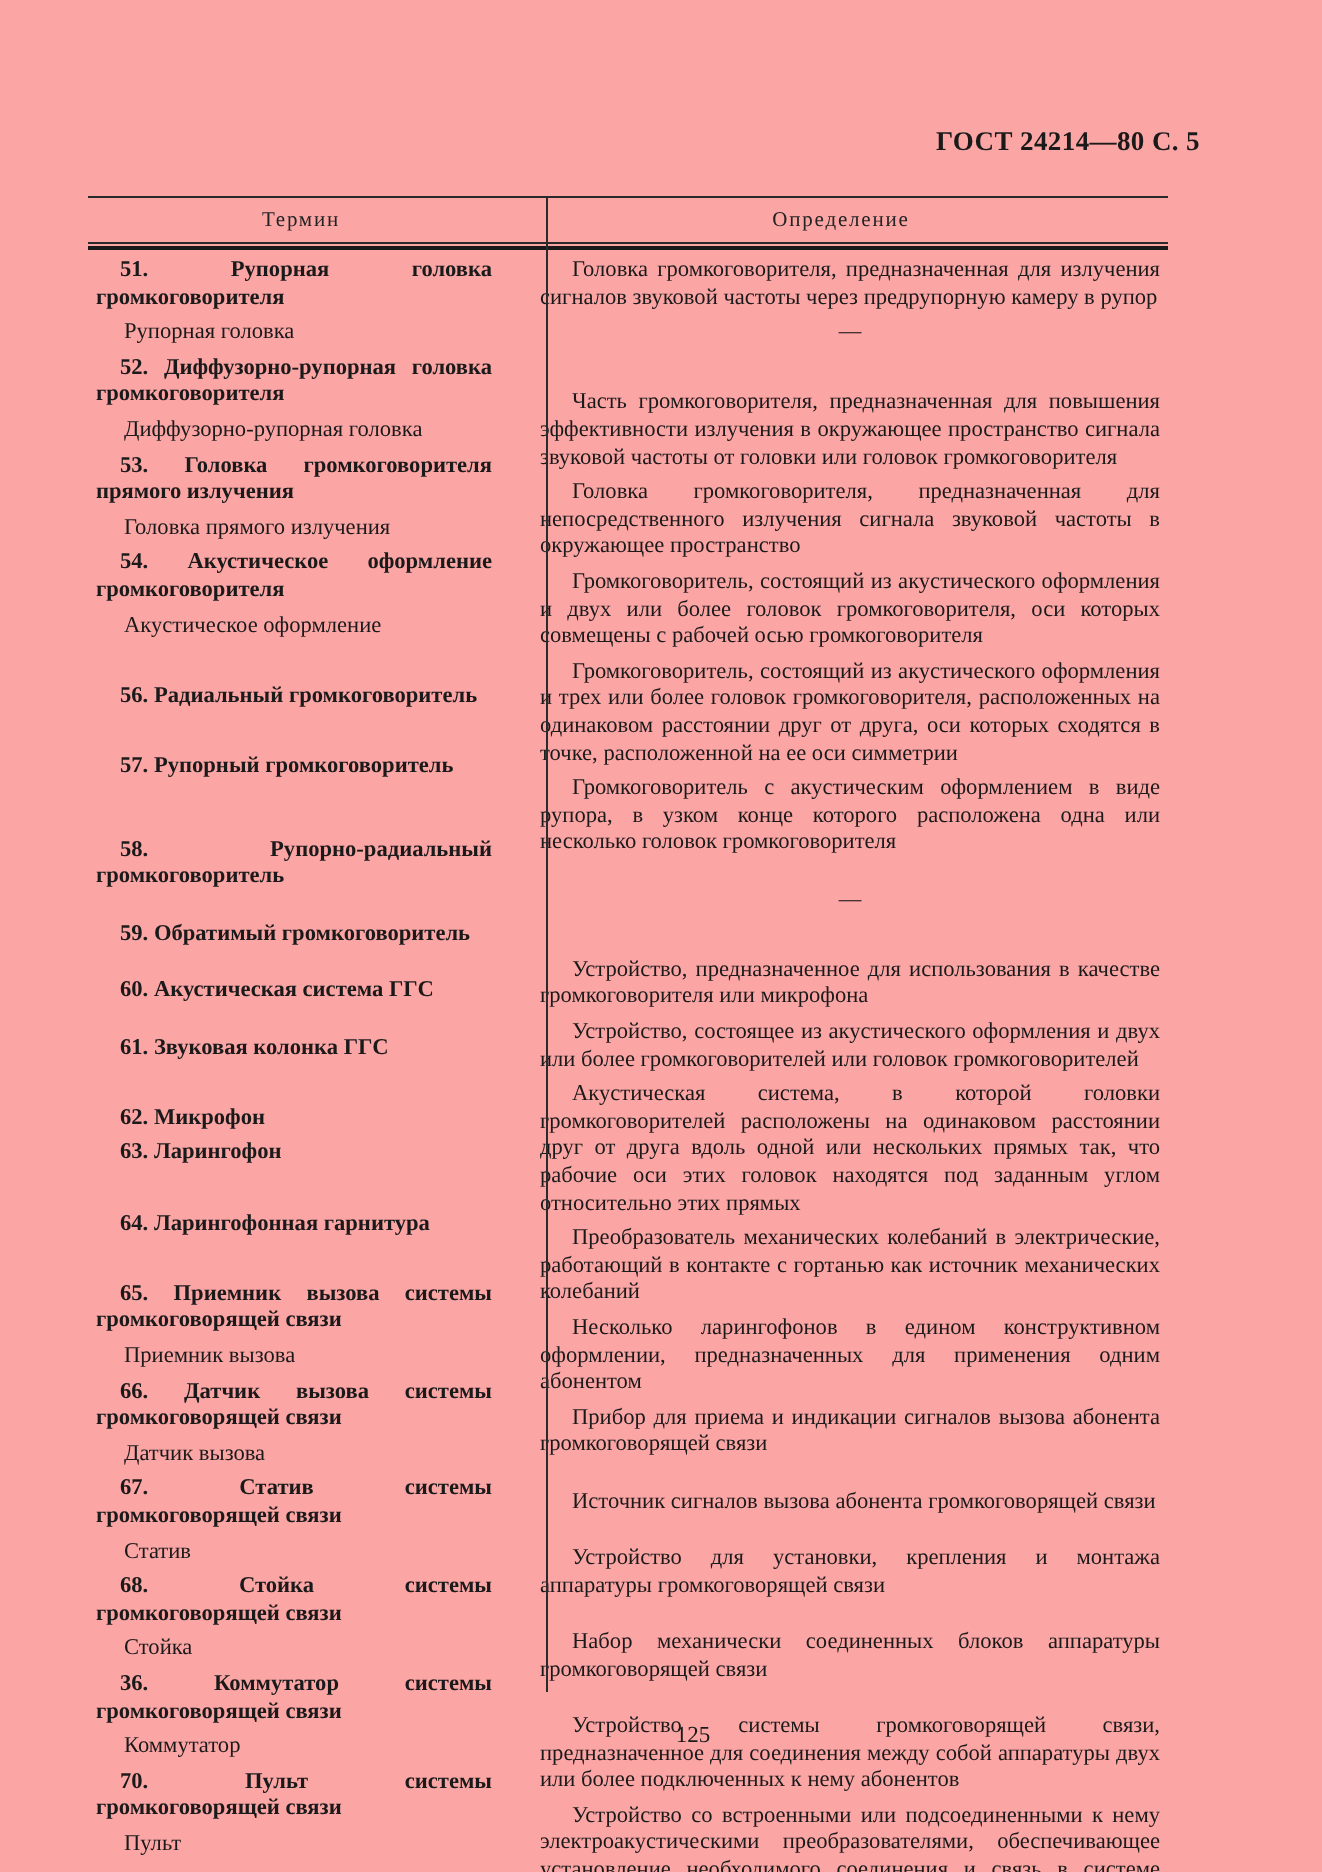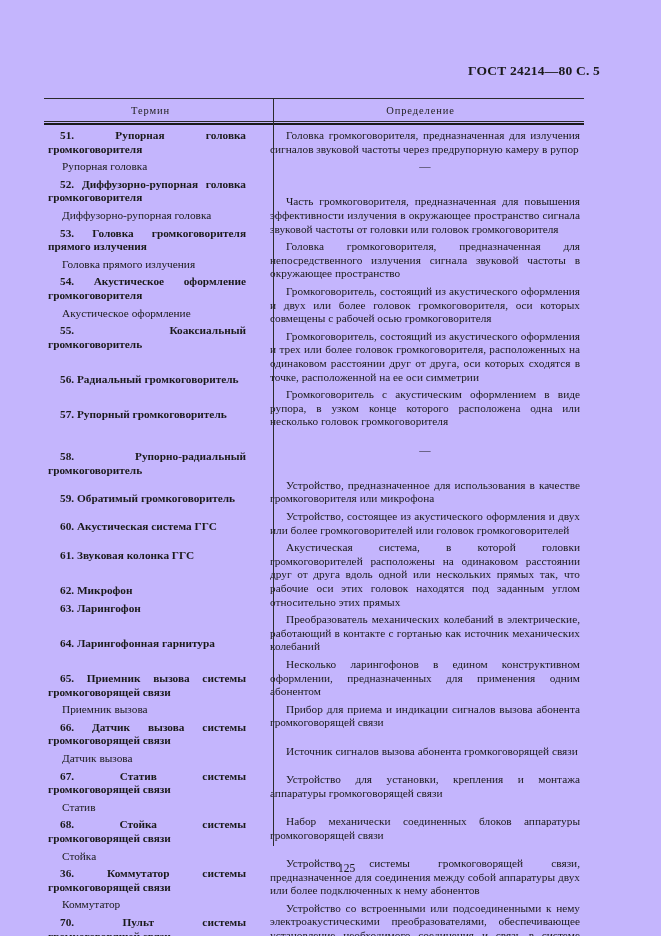--- a/index.html
+++ b/index.html
@@ -13,21 +13,21 @@
     font-family: "Liberation Serif", "DejaVu Serif", serif;
     color: #1a1a1a;
     position: relative;
     overflow: hidden;
   }
   .page {
     position: absolute;
     left: 0; top: 0;
     width: 661px;
     height: 936px;
-    background: #c4b5fd;
+    background: #fca5a5;
   }
   .page-header {
     position: absolute;
     left: 60px;
     top: 63px;
     width: 540px;
     text-align: right;
     font-size: 13.5px;
     font-weight: bold;
     letter-spacing: 0.2px;
@@ -155,21 +155,20 @@
     <div class="body-grid">
       <div class="col-term" id="col-term">
           <p class="entry term-main">51. Рупорная головка громкоговорителя</p>
           <p class="entry term-sub">Рупорная головка</p>
           <p class="entry term-main">52. Диффузорно-рупорная головка громкоговорителя</p>
           <p class="entry term-sub">Диффузорно-рупорная головка</p>
           <p class="entry term-main">53. Головка громкоговорителя прямого излучения</p>
           <p class="entry term-sub">Головка прямого излучения</p>
           <p class="entry term-main">54. Акустическое оформление громкоговорителя</p>
           <p class="entry term-sub">Акустическое оформление</p>
-          <p class="entry term-main">55. Коаксиальный громкоговоритель</p>
           <div class="spacer-2"></div>
           <p class="entry term-main">56. Радиальный громкоговоритель</p>
           <div class="spacer-2"></div>
           <p class="entry term-main">57. Рупорный громкоговоритель</p>
           <div class="spacer-3"></div>
           <p class="entry term-main">58. Рупорно-радиальный громкоговоритель</p>
           <div class="spacer-1"></div>
           <p class="entry term-main">59. Обратимый громкоговоритель</p>
           <div class="spacer-1"></div>
           <p class="entry term-main">60. Акустическая система ГГС</p>

